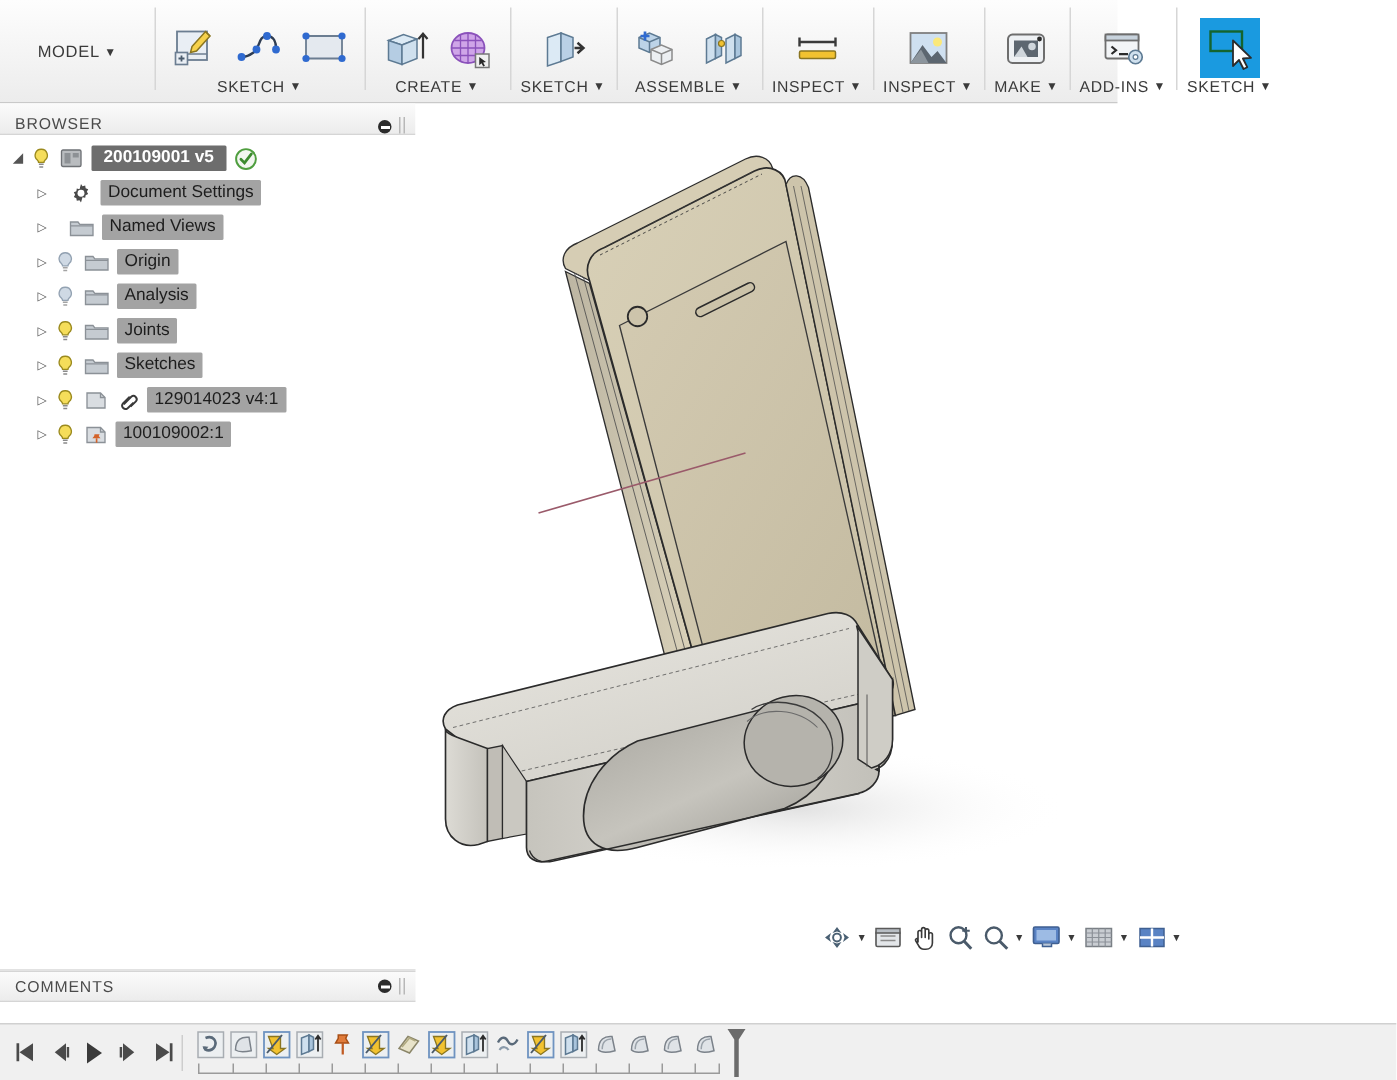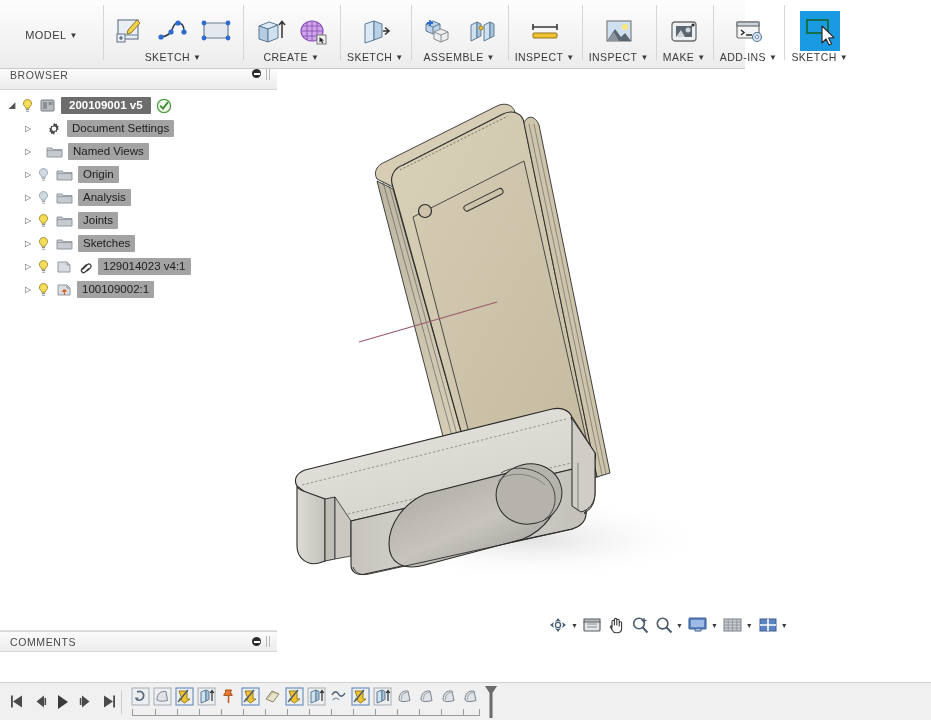--- a/index.html
+++ b/index.html
@@ -43,21 +43,21 @@
   svg { display:block; }
 
   
   #browser {
     position:absolute; left:0; top:69px; width:277px; bottom:74px;
     background:#ffffff;
   }
   #browser-header {
     height:21px; background:linear-gradient(to bottom,#fbfbfb,#ececec);
     border-bottom:1px solid #d5d5d5;
-    display:flex; align-items:flex-start; padding:0 4px 0 10px;
+    display:flex; align-items:flex-end; padding:11px 4px 0 10px;
     font-size:10.5px; letter-spacing:.6px; color:#4a4a4a;
   }
   #browser-header .spacer { flex:1; }
   .hdr-dot {
     width:9px; height:9px; border-radius:50%; background:#2b2b2b;
     position:relative;
   }
   .hdr-dot::after{content:"";position:absolute;left:1.5px;top:3.5px;width:6px;height:2px;background:#fff;}
   .hdr-grip { width:7px; height:11px; margin-left:5px; display:flex; gap:2px;}
   .hdr-grip i{display:block;width:1px;height:11px;background:#b8b8b8;}
@@ -85,21 +85,21 @@
   
   #navbar {
     position:absolute; left:270px; bottom:8px; height:26px;
     display:flex; align-items:center; gap:4px;
   }
   .nav-item { display:flex; align-items:center; gap:2px; }
   .car2 { font-size:7px; color:#3b3b3b; }
 
   
   #comments {
-    position:absolute; left:0; bottom:54px; width:277px; height:36px;
+    position:absolute; left:0; bottom:38px; width:277px; height:36px;
     background:#ffffff; border-top:1px solid #e2e2e2;
   }
   #comments-header {
     height:21px; background:linear-gradient(to bottom,#fbfbfb,#ececec);
     border-top:1px solid #d5d5d5; border-bottom:1px solid #d5d5d5;
     display:flex; align-items:center; padding:0 4px 0 10px;
     font-size:10.5px; letter-spacing:.6px; color:#4a4a4a;
   }
   #comments-header .spacer{flex:1;}
 

